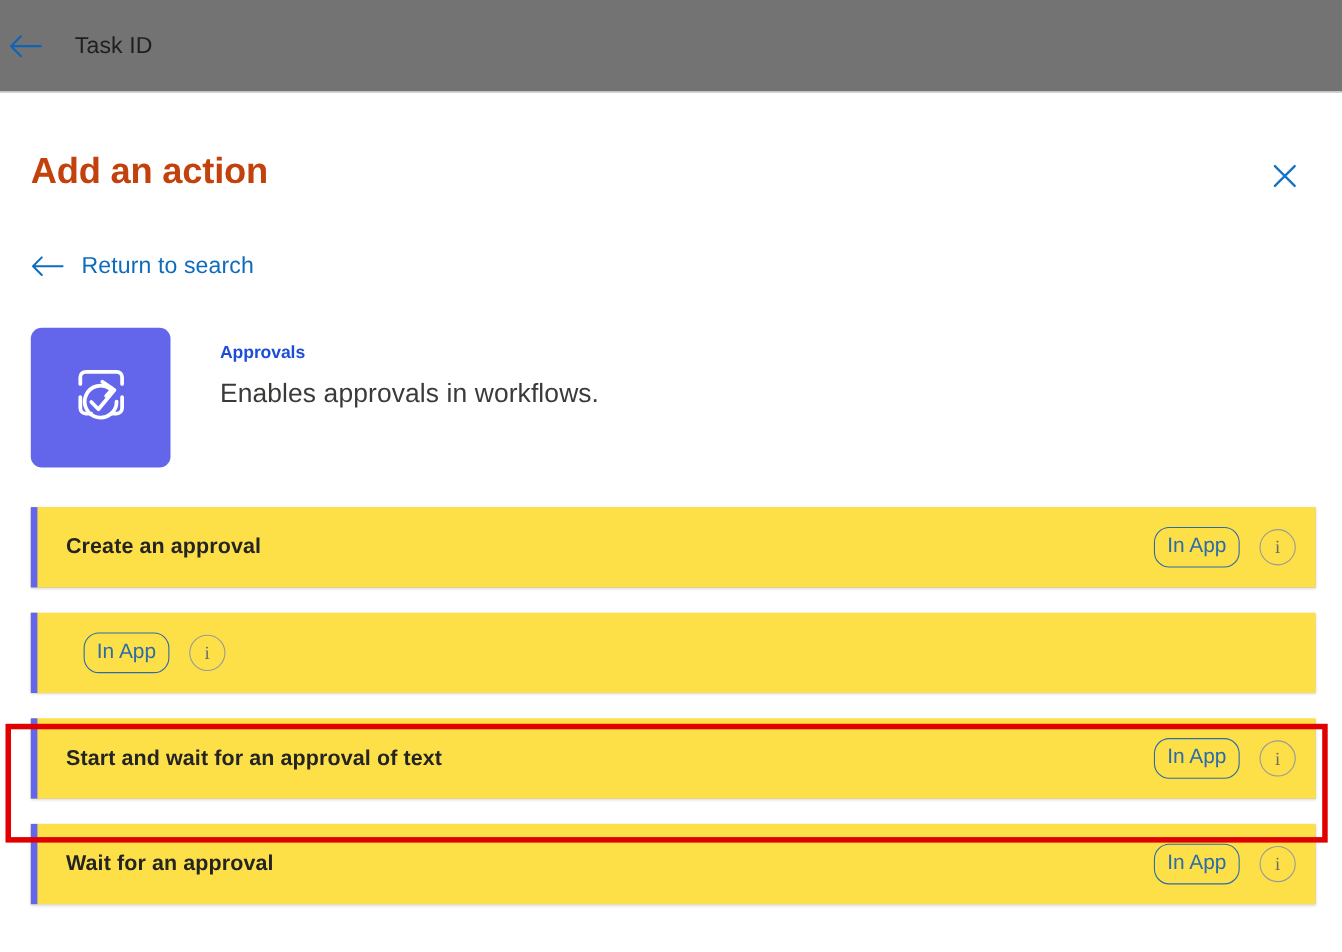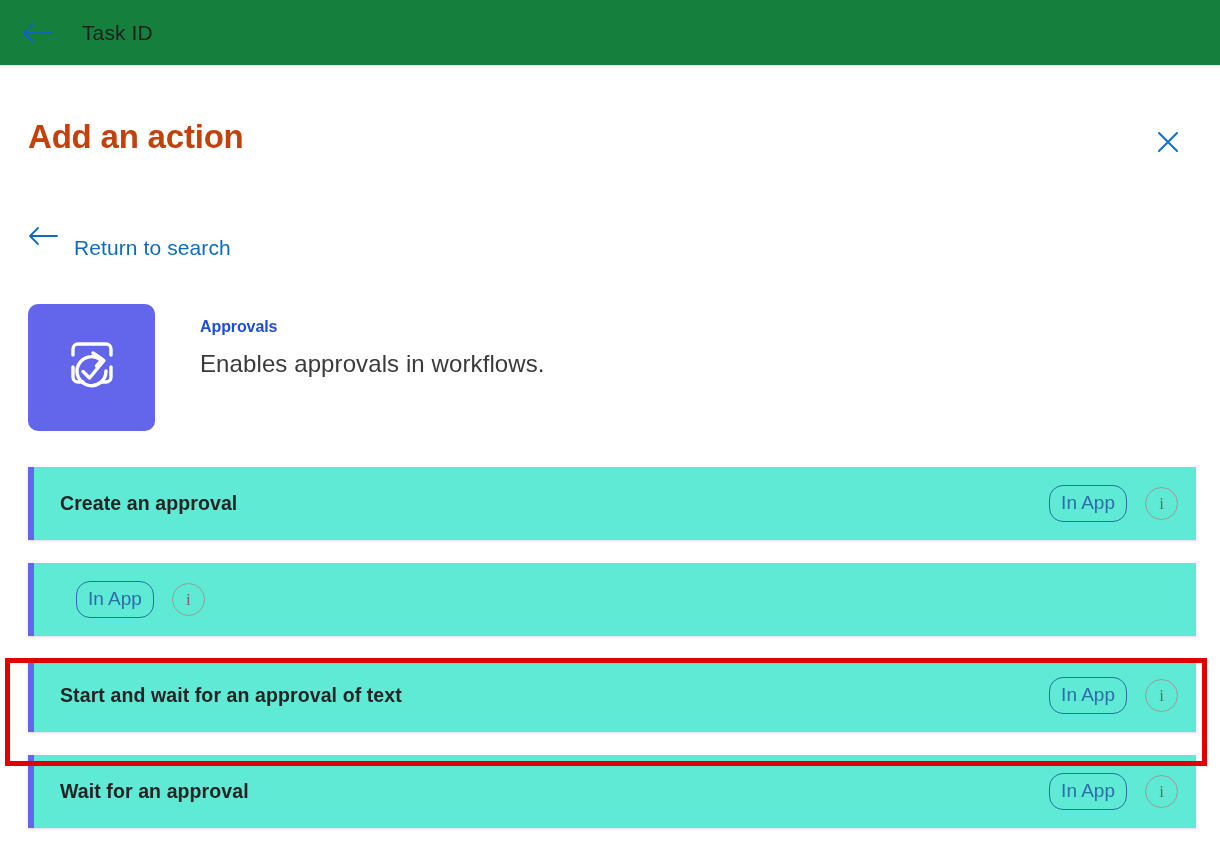--- a/index.html
+++ b/index.html
@@ -11,27 +11,26 @@
     height: 865px;
     background: #ffffff;
     font-family: "Liberation Sans", sans-serif;
     color: #201f1e;
     overflow: hidden;
     position: relative;
   }
 
   
   .topbar {
-    height: 66px;
+    height: 84px;
     box-sizing: border-box;
     display: flex;
     align-items: center;
-    padding-left: 14px;
     border-bottom: 1px solid #e6e6e6;
-    background: #15803d;
+    background: #737373;
   }
   .back-arrow {
     width: 46px;
     height: 46px;
     display: flex;
     align-items: center;
     justify-content: center;
     cursor: pointer;
     flex: 0 0 auto;
   }
@@ -87,21 +86,20 @@
     display: flex;
     align-items: center;
     justify-content: center;
     flex: 0 0 auto;
   }
   .return-label {
     font-size: 21px;
     color: #0f6cbd;
     margin-left: 16px;
     letter-spacing: 0.1px;
-    margin-top: 24px;
   }
 
   
   .connector {
     display: flex;
     align-items: flex-start;
     margin-top: 44px;
   }
   .connector-icon {
     width: 127px;
@@ -131,21 +129,21 @@
   }
 
   
   .action-list {
     margin-top: 36px;
     position: relative;
   }
   .action-row {
     display: flex;
     align-items: stretch;
-    background: #5eead4;
+    background: #fde047;
     box-shadow: 0 1.2px 2.4px rgba(0,0,0,0.14), 0 0.2px 0.6px rgba(0,0,0,0.10);
     height: 73px;
     margin-bottom: 23px;
     cursor: pointer;
     position: relative;
   }
   .accent {
     width: 6px;
     flex: 0 0 auto;
   }

